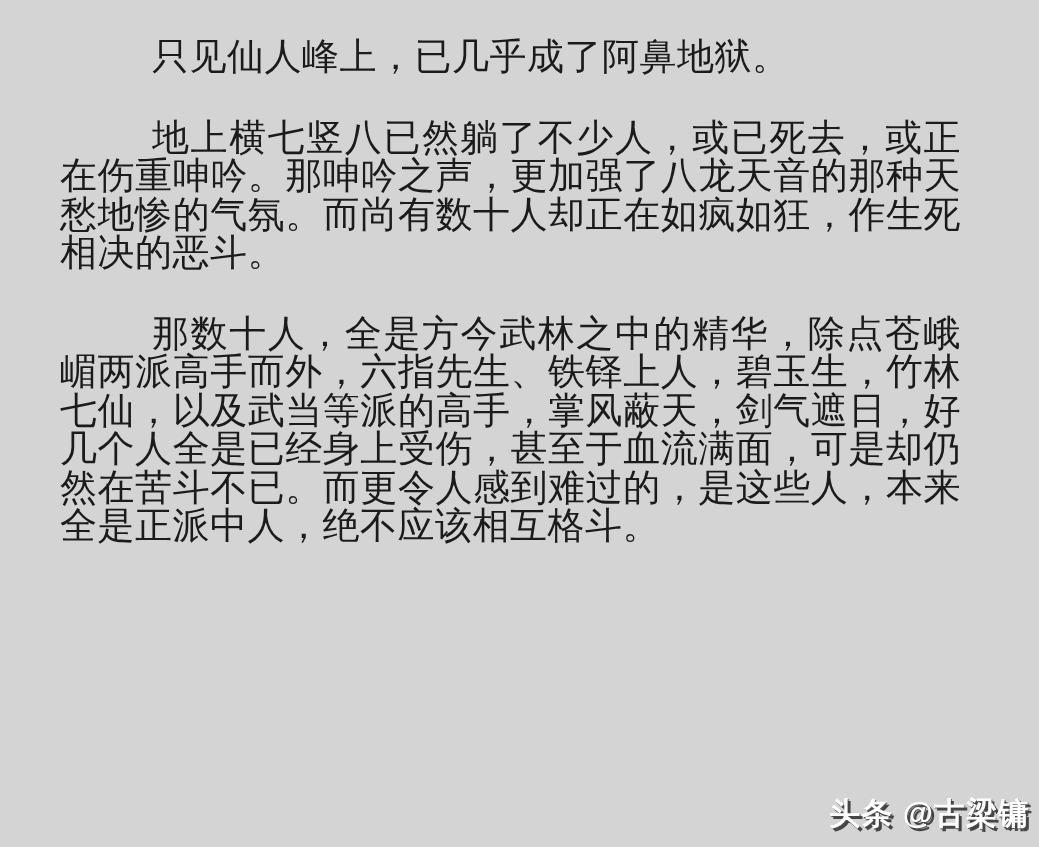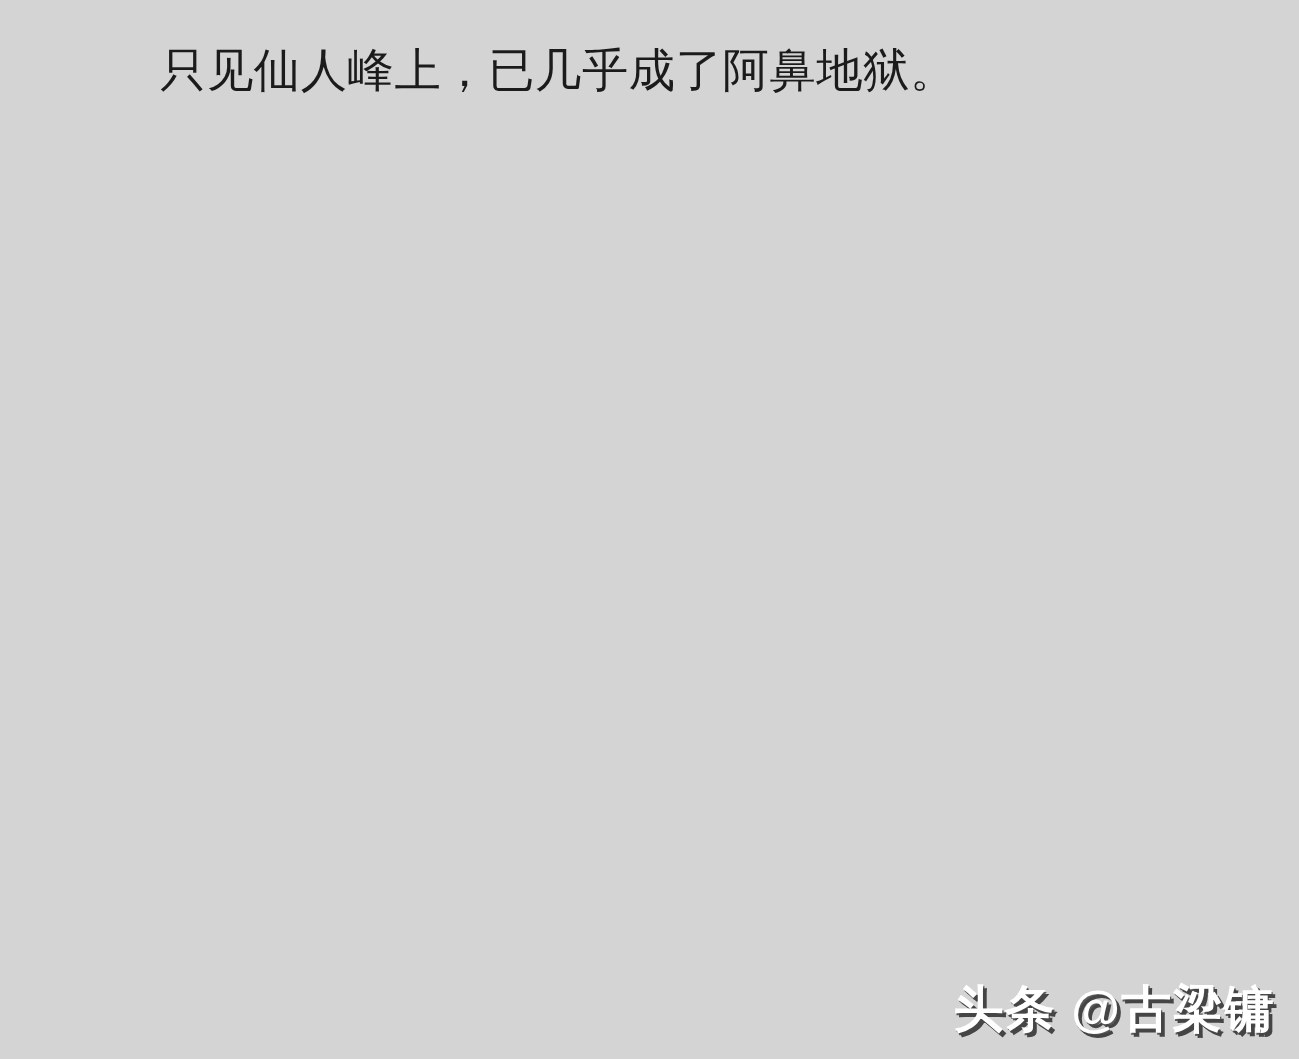--- a/index.html
+++ b/index.html
@@ -11,45 +11,47 @@
     height: 847px;
     overflow: hidden;
     position: relative;
     background: #d4d4d4;
     font-family: "Liberation Sans", sans-serif;
   }
   .page {
     position: absolute;
     inset: 0;
     box-sizing: border-box;
-    padding: 38px 78px 0 36px;
+    padding: 38px 78px 0 60px;
   }
   .para {
     margin: 0 0 42px 0;
     font-size: 37px;
     line-height: 38.5px;
     letter-spacing: 0.5px;
     color: #1b1b1b;
     text-align: justify;
     text-justify: inter-ideograph;
     text-indent: 92px;
     word-break: break-all;
   }
   .watermark {
     position: absolute;
-    right: 19px;
+    right: 9px;
     bottom: 12px;
-    font-size: 40px;
+    font-size: 31px;
     font-weight: bold;
     letter-spacing: 1px;
     color: #ffffff;
     text-shadow: 3px 3px 0 #454545, 1px 1px 0 #5a5a5a;
     white-space: nowrap;
   }
 </style>
 </head>
 <body>
 
 <div class="page">
   <p class="para">只见仙人峰上，已几乎成了阿鼻地狱。</p>
+  <p class="para">地上横七竖八已然躺了不少人，或已死去，或正在伤重呻吟。那呻吟之声，更加强了八龙天音的那种天愁地惨的气氛。而尚有数十人却正在如疯如狂，作生死相决的恶斗。</p>
+  <p class="para">那数十人，全是方今武林之中的精华，除点苍峨嵋两派高手而外，六指先生、铁铎上人，碧玉生，竹林七仙，以及武当等派的高手，掌风蔽天，剑气遮日，好几个人全是已经身上受伤，甚至于血流满面，可是却仍然在苦斗不已。而更令人感到难过的，是这些人，本来全是正派中人，绝不应该相互格斗。</p>
 </div>
 
 <div class="watermark">头条 @古梁镛</div>
 
 </body></html>

